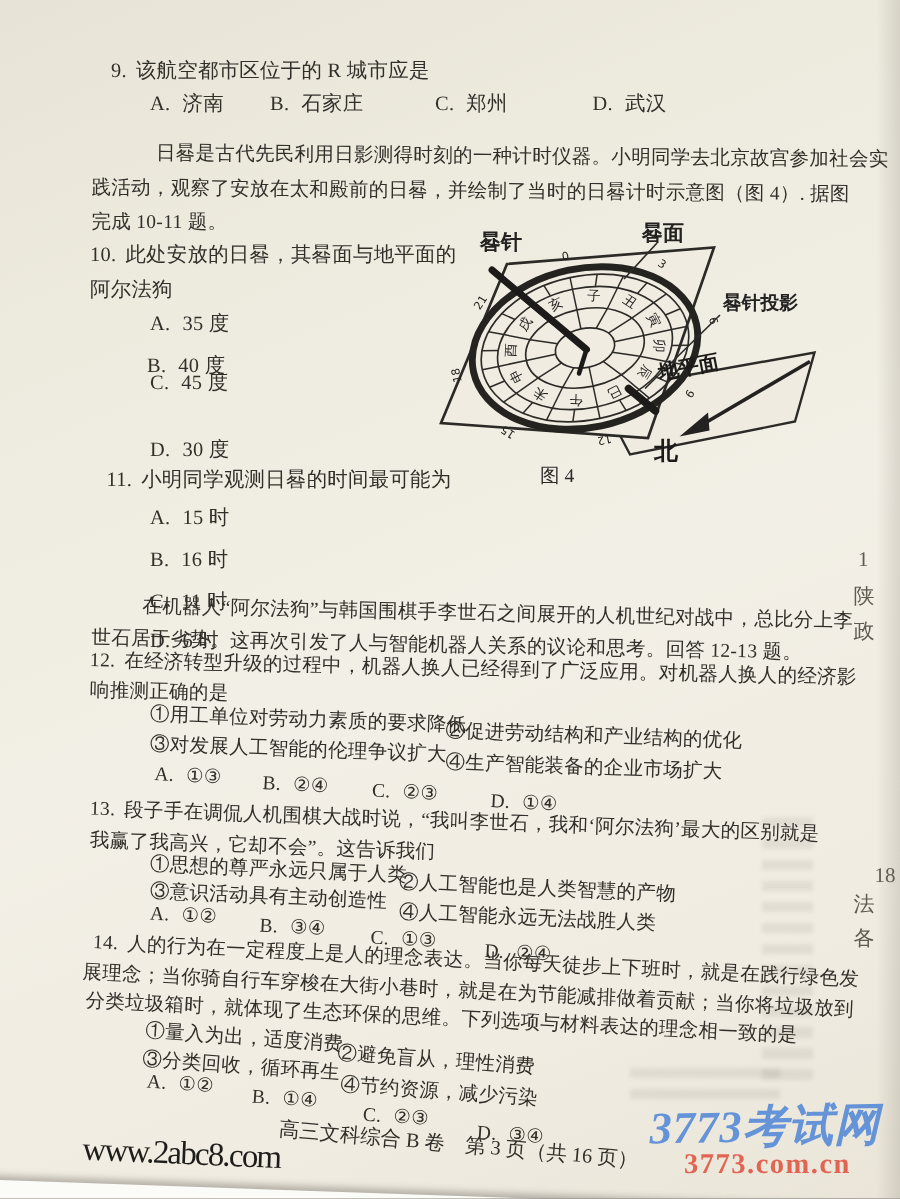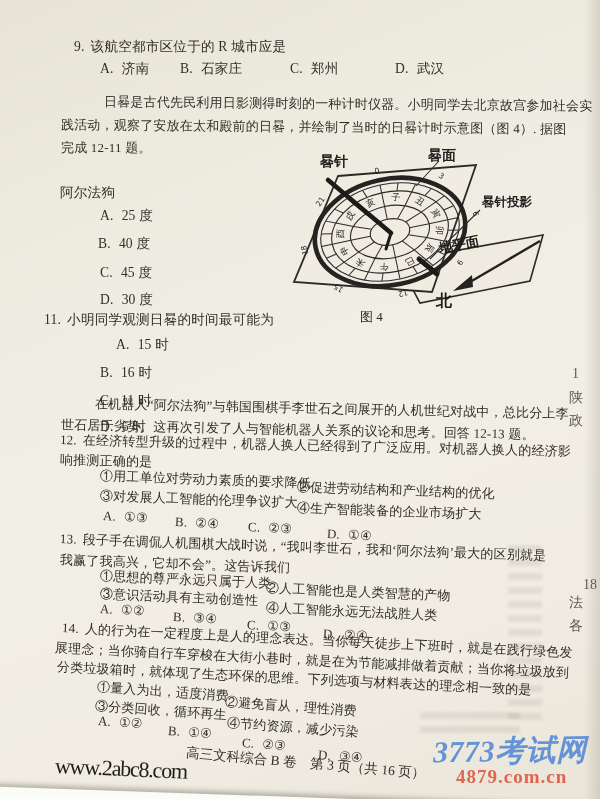--- a/index.html
+++ b/index.html
@@ -45,30 +45,31 @@
 <div class="page">
 
   <span class="line big" style="left:74px;top:38px"><span class="qnum">9.</span><span>该航空都市区位于的 R 城市应是</span></span>
   <span class="line big" style="left:100px;top:60px"><span class="ol">A.</span><span>济南</span></span>
   <span class="line big" style="left:180px;top:60px"><span class="ol">B.</span><span>石家庄</span></span>
   <span class="line big" style="left:290px;top:60px"><span class="ol">C.</span><span>郑州</span></span>
   <span class="line big" style="left:395px;top:60px"><span class="ol">D.</span><span>武汉</span></span>
 
   <span class="line" style="left:104px;top:93px;transform:rotate(.5deg)">日晷是古代先民利用日影测得时刻的一种计时仪器。小明同学去北京故宫参加社会实</span>
   <span class="line" style="left:61px;top:116px;transform:rotate(.5deg)">践活动，观察了安放在太和殿前的日晷，并绘制了当时的日晷计时示意图（图 4）. 据图</span>
-  <span class="line" style="left:61px;top:139px">完成 12-11 题。</span>
-
+  <span class="line" style="left:61px;top:139px">完成 10-11 题。</span>
+
+  <span class="line big" style="left:60px;top:161px"><span class="qnum">10.</span><span>此处安放的日晷，其晷面与地平面的</span></span>
   <span class="line big" style="left:60px;top:184px">阿尔法狗</span>
-  <span class="line big" style="left:100px;top:207px"><span class="ol">A.</span><span>25 度</span></span>
+  <span class="line big" style="left:100px;top:207px"><span class="ol">A.</span><span>35 度</span></span>
   <span class="line big" style="left:98px;top:235px"><span class="ol">B.</span><span>40 度</span></span>
-  <span class="line big" style="left:100px;top:264px"><span class="ol">C.</span><span>45 度</span></span>
+  <span class="line big" style="left:100px;top:246px"><span class="ol">C.</span><span>45 度</span></span>
   <span class="line big" style="left:100px;top:291px"><span class="ol">D.</span><span>30 度</span></span>
 
-  <span class="line big" style="left:44px;top:311px"><span class="qnum">11.</span><span>小明同学观测日晷的时间最可能为</span></span>
-  <span class="line big" style="left:116px;top:336px"><span class="ol">A.</span><span>15 时</span></span>
+  <span class="line big" style="left:71px;top:311px"><span class="qnum">11.</span><span>小明同学观测日晷的时间最可能为</span></span>
+  <span class="line big" style="left:100px;top:336px"><span class="ol">A.</span><span>15 时</span></span>
   <span class="line big" style="left:100px;top:364px"><span class="ol">B.</span><span>16 时</span></span>
   <span class="line big" style="left:100px;top:392px"><span class="ol">C.</span><span>11 时</span></span>
   <span class="line big" style="left:100px;top:418px"><span class="ol">D.</span><span>6 时</span></span>
 
   <svg width="272" height="200" viewBox="0 0 272 200" style="position:absolute;left:290px;top:140px">
 
     <polygon points="108,121 253,95 240,141 130,163" fill="#efebe1" stroke="#2b2a27" stroke-width="1.6"></polygon>
 
     <line x1="250" y1="101" x2="180" y2="142" stroke="#232220" stroke-width="2.4"></line>
     <polygon points="163,151 182,135 183,147" fill="#232220"></polygon>
@@ -200,21 +201,21 @@
   <span class="line" style="left:95px;top:697px;transform:rotate(4deg)">③分类回收，循环再生</span>
   <span class="line" style="left:227px;top:714px;transform:rotate(4deg)">④节约资源，减少污染</span>
   <span class="line" style="left:98px;top:713px;transform:rotate(4deg)"><span class="ol">A.</span><span>①②</span></span>
   <span class="line" style="left:168px;top:723px;transform:rotate(4deg)"><span class="ol">B.</span><span>①④</span></span>
   <span class="line" style="left:242px;top:735px;transform:rotate(4deg)"><span class="ol">C.</span><span>②③</span></span>
   <span class="line" style="left:318px;top:747px;transform:rotate(4deg)"><span class="ol">D.</span><span>③④</span></span>
 
   <span class="footer">高三文科综合 B 卷　第 3 页（共 16 页）</span>
   <span class="wm-left">www.2abc8.com</span>
   <span class="wm-site" id="wm-site" style="color: rgb(90, 140, 216);">3773考试网</span>
-  <span class="wm-url" id="wm-url" style="color: rgb(224, 90, 72);">4879.com.cn</span>
+  <span class="wm-url" id="wm-url" style="color: rgb(224, 90, 72);">3773.com.cn</span>
 
   <span class="frag" style="left:572px;top:366px">1</span>
   <span class="frag" style="left:569px;top:389px">陕</span>
   <span class="frag" style="left:569px;top:412px">政</span>
   <span class="frag" style="left:583px;top:577px">18</span>
   <span class="frag" style="left:569px;top:594px">法</span>
   <span class="frag" style="left:569px;top:617px">各</span>
 
   <div class="smudge" style="left:508px;top:545px;width:34px;height:180px"></div>
   <div class="smudge" style="left:420px;top:712px;width:100px;height:22px"></div>

